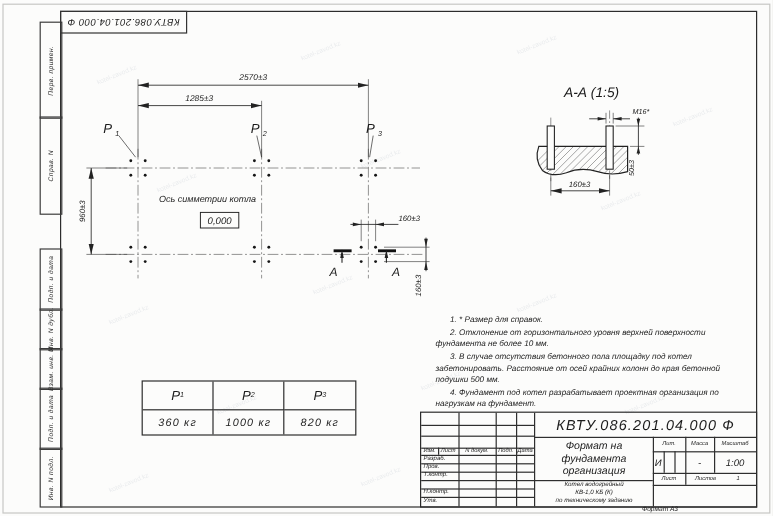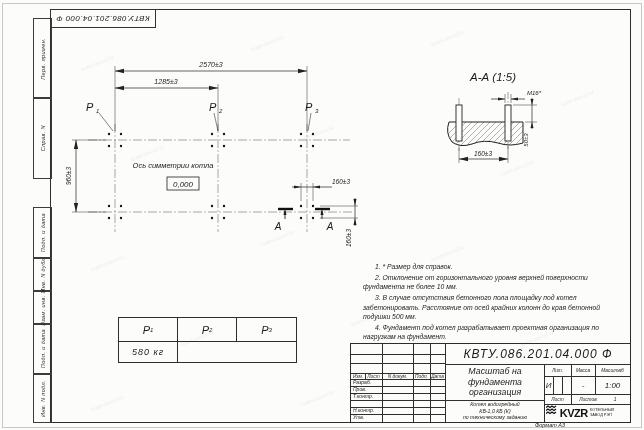--- a/index.html
+++ b/index.html
@@ -275,21 +275,23 @@
         <sub>1</sub>
       </div>
     <div class="cell hdr">
         <span>P</span>
         <sub>2</sub>
       </div>
     <div class="cell hdr">
         <span>P</span>
         <sub>3</sub>
       </div>
-    <div class="cell val">580 кг</div>
+    <div class="cell val">360 кг</div>
+    <div class="cell val">1000 кг</div>
+    <div class="cell val">820 кг</div>
   </div>
 
   <div class="tblock">
 
     <div class="tb-line" style="left:94px;top:0;width:1px;height:78px"></div>
     <div class="tb-line" style="left:94px;top:20px;width:185px;height:1px"></div>
     <div class="tb-line" style="left:193px;top:20px;width:1px;height:58px"></div>
     <div class="tb-line" style="left:94px;top:56px;width:99px;height:1px"></div>
     <div class="tb-line" style="left:193px;top:32px;width:86px;height:1px"></div>
     <div class="tb-line" style="left:202px;top:32px;width:1px;height:18px"></div>
@@ -308,21 +310,21 @@
     <div class="tb-line" style="left:0;top:63px;width:94px;height:1px"></div>
     <div class="tb-line" style="left:0;top:70px;width:94px;height:1px"></div>
     <div class="tb-line" style="left:14px;top:29px;width:1px;height:6px"></div>
     <div class="tb-line" style="left:31px;top:0;width:1px;height:78px"></div>
     <div class="tb-line" style="left:62px;top:0;width:1px;height:78px"></div>
     <div class="tb-line" style="left:79px;top:0;width:1px;height:78px"></div>
 
     <div class="tb-cell doc-number" style="left:95px;top:0;width:184px;height:20px">КВТУ.086.201.04.000  Ф</div>
 
     <div class="tb-cell tb-title" style="left:95px;top:21px;width:98px;height:34px;flex-direction:column">
-      <div>Масштаб на</div>
+      <div>Формат на</div>
       <div>фундамента</div>
       <div>организация</div>
     </div>
 
     <div class="tb-cell tb-sub" style="left:95px;top:57px;width:98px;height:20px;flex-direction:column">
       <div>Котел водогрейный</div>
       <div>КВ-1,0 КБ (К)</div>
       <div>по техническому заданию</div>
     </div>
 
@@ -330,32 +332,20 @@
     <div class="tb-cell tb-small" style="left:220px;top:20px;width:24px;height:12px">Масса</div>
     <div class="tb-cell tb-small" style="left:244px;top:20px;width:35px;height:12px">Масштаб</div>
     <div class="tb-cell tb-mid" style="left:193px;top:32px;width:9px;height:18px">И</div>
     <div class="tb-cell tb-mid" style="left:220px;top:32px;width:24px;height:18px">-</div>
     <div class="tb-cell tb-mid" style="left:244px;top:32px;width:35px;height:18px">1:00</div>
 
     <div class="tb-cell tb-small" style="left:193px;top:50px;width:27px;height:10px">Лист</div>
     <div class="tb-cell tb-small" style="left:222px;top:50px;width:30px;height:10px">Листов</div>
     <div class="tb-cell tb-small" style="left:255px;top:50px;width:18px;height:10px">1</div>
 
-    <div class="logo-row">
-      <svg width="11" height="11" viewBox="0 0 11 11">
-        <path d="M0,2.5 L2,1 L4,2.5 L6,1 L8,2.5 L10,1" stroke="#101010" stroke-width="1.2" fill="none"></path>
-        <path d="M0,5.5 L2,4 L4,5.5 L6,4 L8,5.5 L10,4" stroke="#101010" stroke-width="1.2" fill="none"></path>
-        <path d="M0,8.5 L2,7 L4,8.5 L6,7 L8,8.5 L10,7" stroke="#101010" stroke-width="1.2" fill="none"></path>
-      </svg>
-      <span class="logo-text">KVZR</span>
-      <span class="logo-cap">
-        <div>КОТЕЛЬНЫЙ</div>
-        <div>ЗАВОД РЭП</div>
-      </span>
-    </div>
 
     <div class="tb-cell tb-small" style="left:0;top:29px;width:14px;height:6px">Изм.</div>
     <div class="tb-cell tb-small" style="left:14px;top:29px;width:17px;height:6px">Лист</div>
     <div class="tb-cell tb-small" style="left:31px;top:29px;width:31px;height:6px">N докум.</div>
     <div class="tb-cell tb-small" style="left:62px;top:29px;width:17px;height:6px">Подп.</div>
     <div class="tb-cell tb-small" style="left:79px;top:29px;width:15px;height:6px">Дата</div>
 
     <div class="roles" style="position:absolute;left:0;top:35px;width:31px">
       <div>Разраб.</div>
       <div>Пров.</div>

